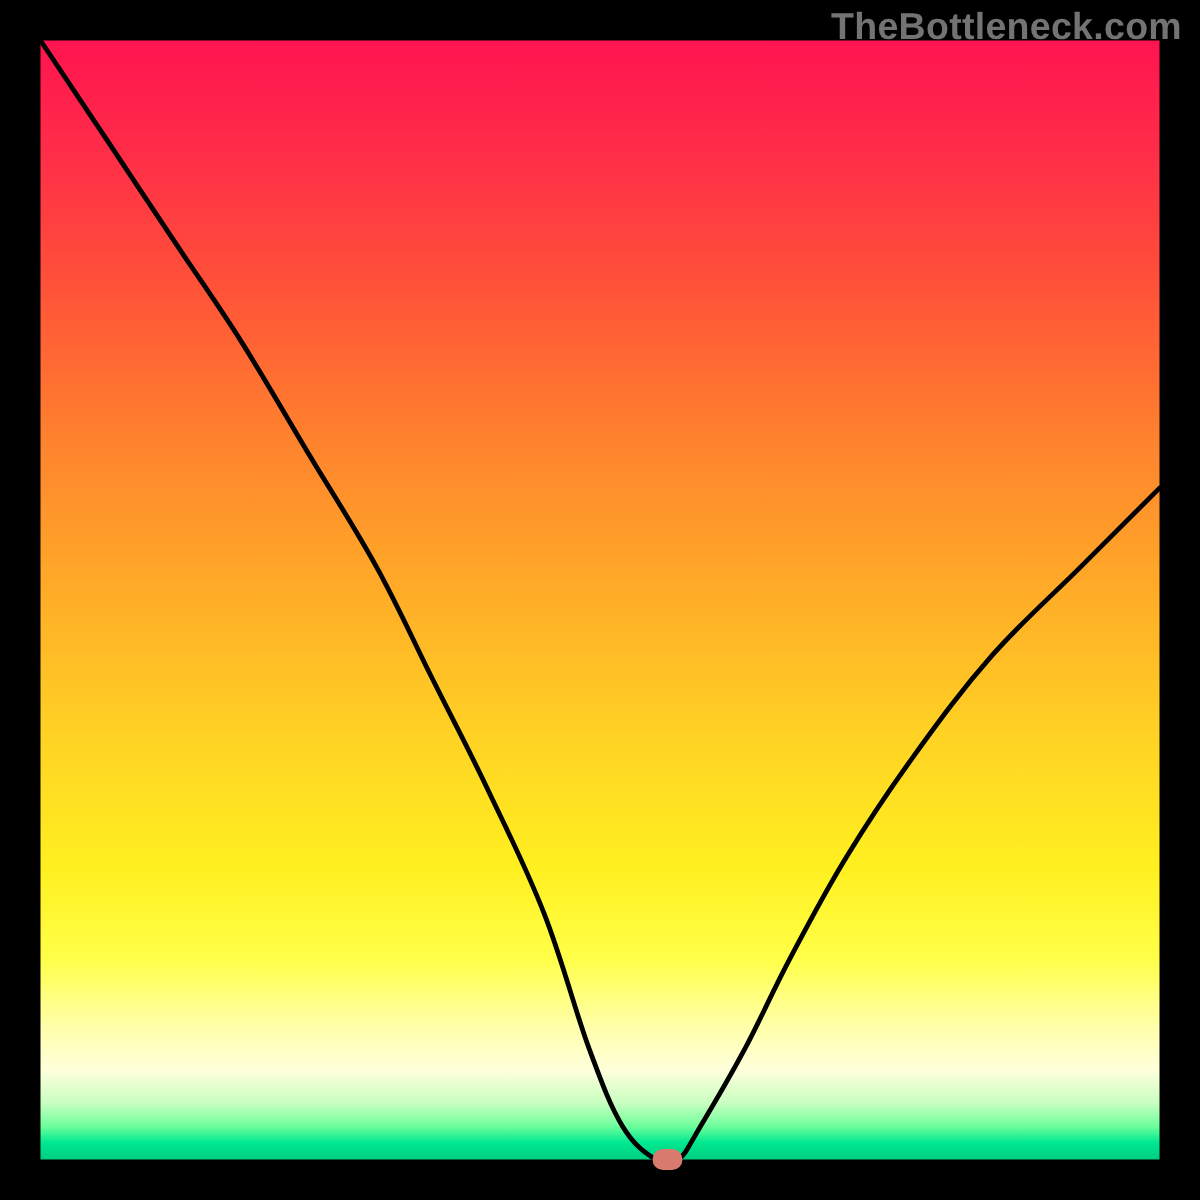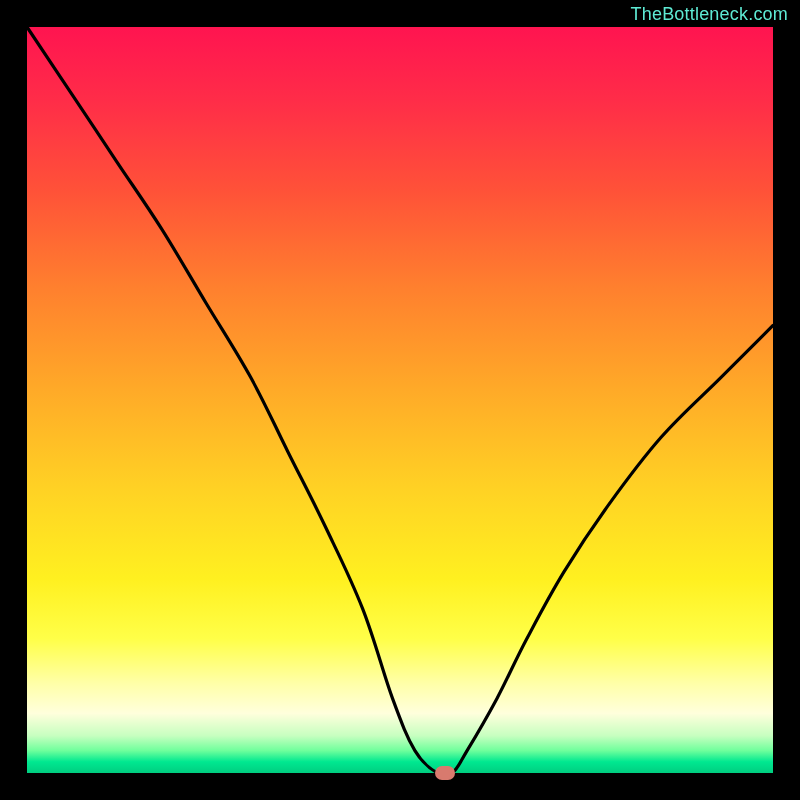--- a/index.html
+++ b/index.html
@@ -38,24 +38,24 @@
       #c7ffc0 95%,
       #6fff9c 97%,
       #00e890 98.5%,
       #00ce80 100%
     );
   }
   .watermark {
     position: absolute;
     top: 4px;
     right: 12px;
-    color: #5eead4;
-    font-size: 18px;
+    color: #737373;
+    font-size: 25px;
     letter-spacing: 0.2px;
-    font-weight: 400;
+    font-weight: 700;
     user-select: none;
   }
   svg.curve {
     position: absolute;
     left: 0;
     top: 0;
     width: 746px;
     height: 746px;
     overflow: visible;
   }

